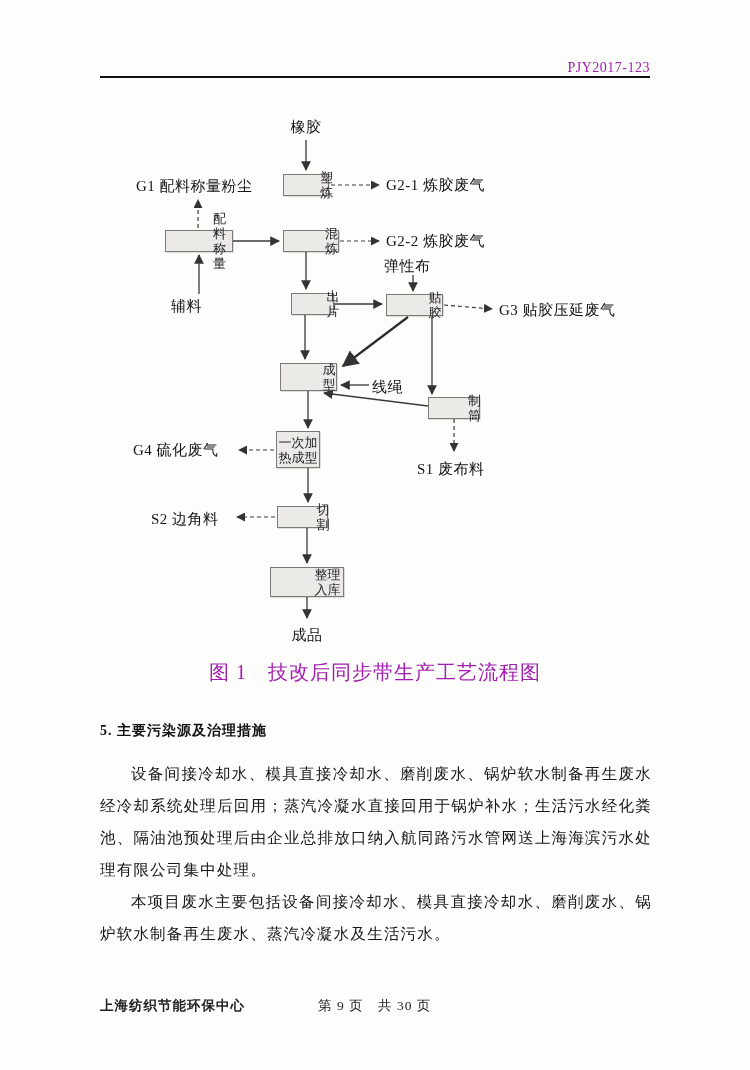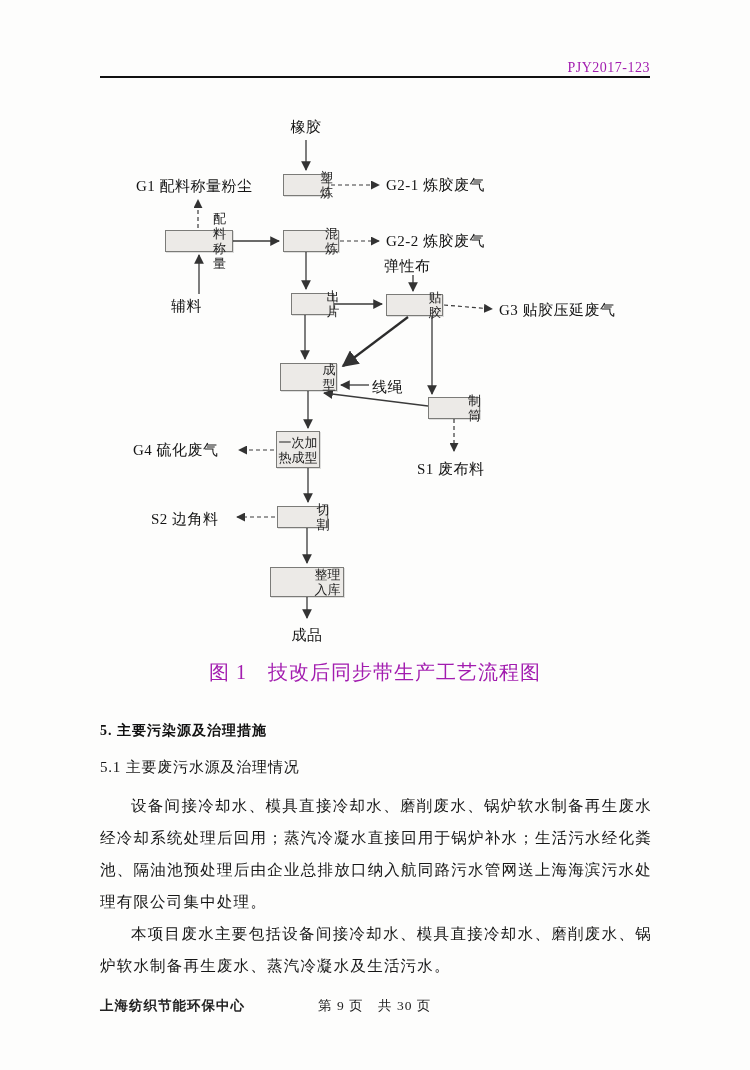--- a/index.html
+++ b/index.html
@@ -114,21 +114,20 @@
     <div class="flabel" style="left:133px;top:441px">G4 硫化废气</div>
     <div class="flabel" style="left:417px;top:460px">S1 废布料</div>
     <div class="flabel" style="left:151px;top:510px">S2 边角料</div>
     <div class="flabel centered" style="left:277px;top:626px;width:60px">成品</div>
 
     <div class="flow-caption">图 1　技改后同步带生产工艺流程图</div>
   </div>
 
   <div class="section">
     <h2 class="sec-heading">5. 主要污染源及治理措施</h2>
-    <h3 class="sec-subheading">5.1 主要废污水源及治理情况</h3>
     <p class="sec-para">设备间接冷却水、模具直接冷却水、磨削废水、锅炉软水制备再生废水经冷却系统处理后回用；蒸汽冷凝水直接回用于锅炉补水；生活污水经化粪池、隔油池预处理后由企业总排放口纳入航同路污水管网送上海海滨污水处理有限公司集中处理。</p>
     <p class="sec-para">本项目废水主要包括设备间接冷却水、模具直接冷却水、磨削废水、锅炉软水制备再生废水、蒸汽冷凝水及生活污水。</p>
   </div>
 
   <div class="footer">
     <span class="footer-left">上海纺织节能环保中心</span>
     <span class="footer-center">第 9 页　共 30 页</span>
   </div>
 
 </div>

